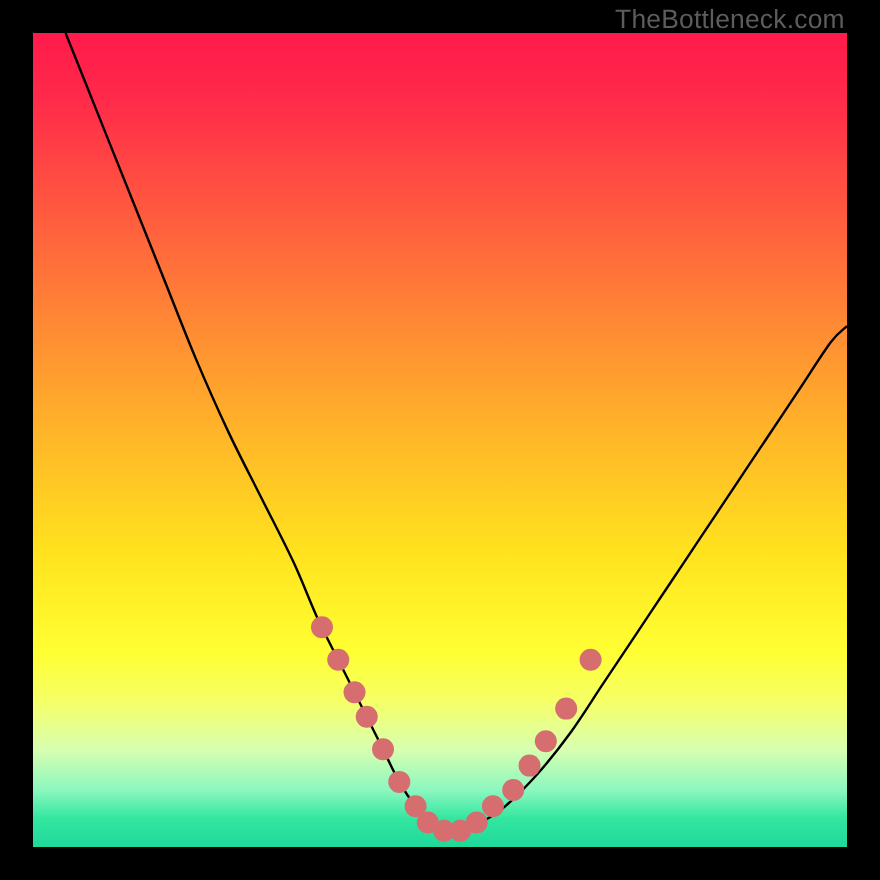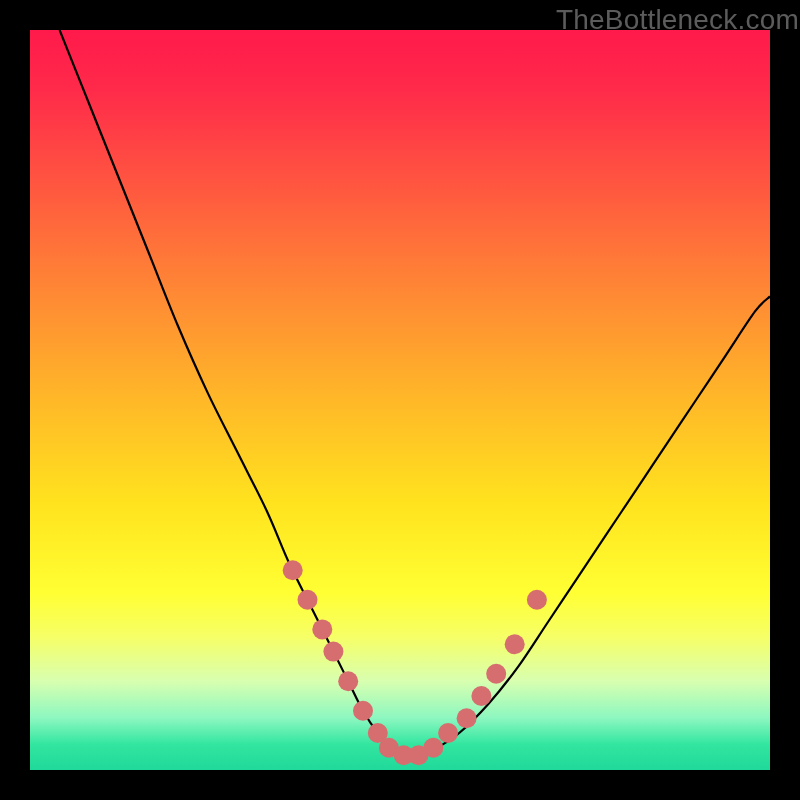--- a/index.html
+++ b/index.html
@@ -45,23 +45,23 @@
       #1fd99a 100%
     );
   }
   .svg-layer {
     position: absolute;
     inset: 0;
   }
   .watermark {
     position: absolute;
     top: 4px;
-    right: 1px;
+    right: 32px;
     color: #5c5c5c;
-    font-size: 28px;
+    font-size: 24px;
     letter-spacing: 0.2px;
     font-weight: 400;
     user-select: none;
   }
 </style>
 </head>
 <body>
 
 <div class="frame">
   <div class="watermark">TheBottleneck.com</div>

